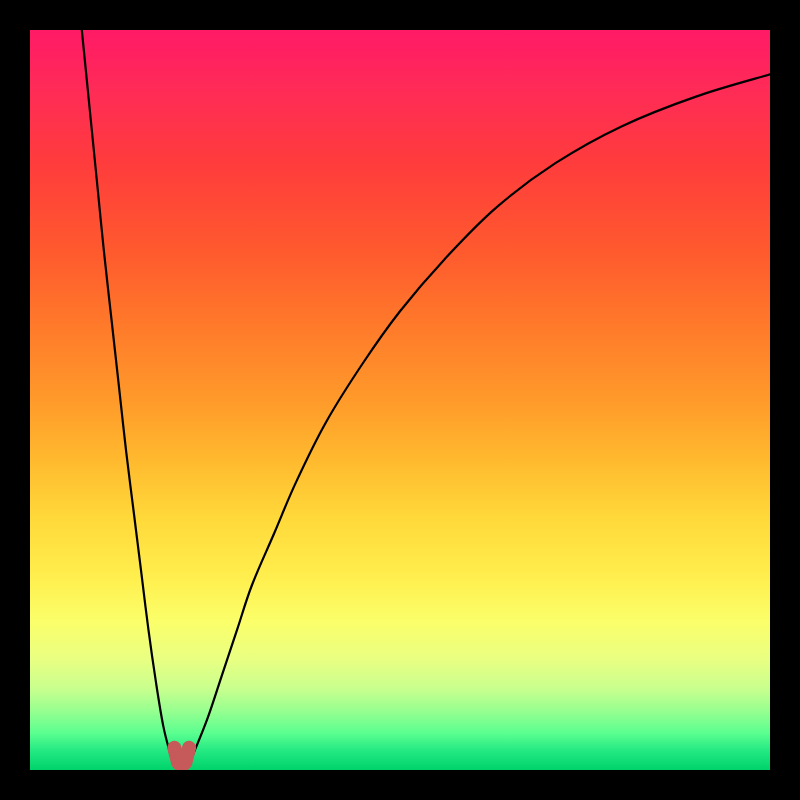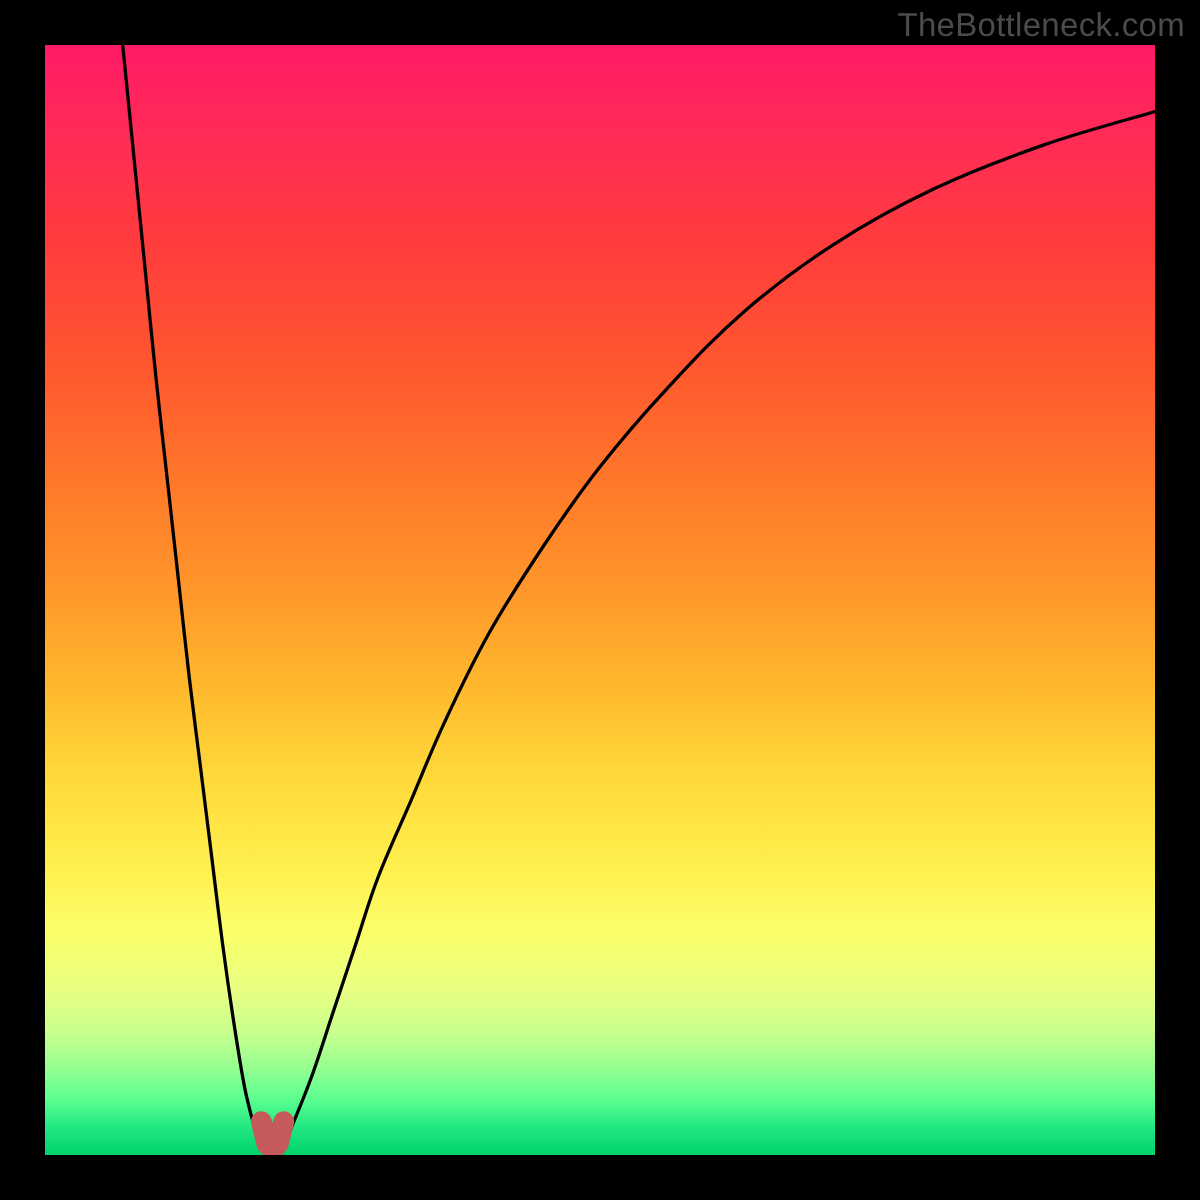--- a/index.html
+++ b/index.html
@@ -61,21 +61,20 @@
     color: #4b4b4b;
     font-size: 22px;
     letter-spacing: 0.2px;
     user-select: none;
   }
 </style>
 </head>
 <body>
 
 <div class="frame">
-  <div class="watermark">TheBottleneck.com</div>
 
   <div class="plot-area">
     <div class="gradient"></div>
 
     <svg class="curve-svg" viewBox="0 0 740 740" preserveAspectRatio="none">
       <g>
         <path id="left-branch-path" d="M 51.80 0.00 C 53.13 13.32, 56.54 47.36, 59.20 74.00 C 61.86 100.64, 63.94 121.36, 66.60 148.00 C 69.26 174.64, 71.34 196.69, 74.00 222.00 C 76.66 247.31, 78.74 264.62, 81.40 288.60 C 84.06 312.58, 86.14 331.22, 88.80 355.20 C 91.46 379.18, 93.54 399.16, 96.20 421.80 C 98.86 444.44, 100.94 459.69, 103.60 481.00 C 106.26 502.31, 108.34 518.89, 111.00 540.20 C 113.66 561.51, 115.74 579.42, 118.40 599.40 C 121.06 619.38, 123.14 633.88, 125.80 651.20 C 128.46 668.52, 130.54 682.28, 133.20 695.60 C 135.86 708.92, 139.27 719.87, 140.60 725.20" fill="none" stroke="#000" stroke-width="2.2" stroke-linecap="round"></path>
         <path id="right-branch-path" d="M 162.80 725.20 C 165.46 718.54, 172.27 702.85, 177.60 688.20 C 182.93 673.55, 187.07 659.78, 192.40 643.80 C 197.73 627.82, 201.87 615.38, 207.20 599.40 C 212.53 583.42, 215.34 572.32, 222.00 555.00 C 228.66 537.68, 236.21 521.85, 244.20 503.20 C 252.19 484.55, 257.08 471.38, 266.40 451.40 C 275.72 431.42, 284.01 413.51, 296.00 392.20 C 307.99 370.89, 319.68 352.98, 333.00 333.00 C 346.32 313.02, 355.35 299.85, 370.00 281.20 C 384.65 262.55, 397.08 248.05, 414.40 229.40 C 431.72 210.75, 446.22 194.92, 466.20 177.60 C 486.18 160.28, 502.76 147.85, 525.40 133.20 C 548.04 118.55, 566.69 108.19, 592.00 96.20 C 617.31 84.21, 639.36 75.92, 666.00 66.60 C 692.64 57.28, 726.68 48.40, 740.00 44.40" fill="none" stroke="#000" stroke-width="2.2" stroke-linecap="round"></path>
         <path id="marker-path" d="M 144.30 717.80 L 148.00 732.60 L 151.70 736.30 L 155.40 732.60 L 159.10 717.80" fill="none" stroke="#c65a5a" stroke-width="14" stroke-linecap="round" stroke-linejoin="round"></path>
       </g>

